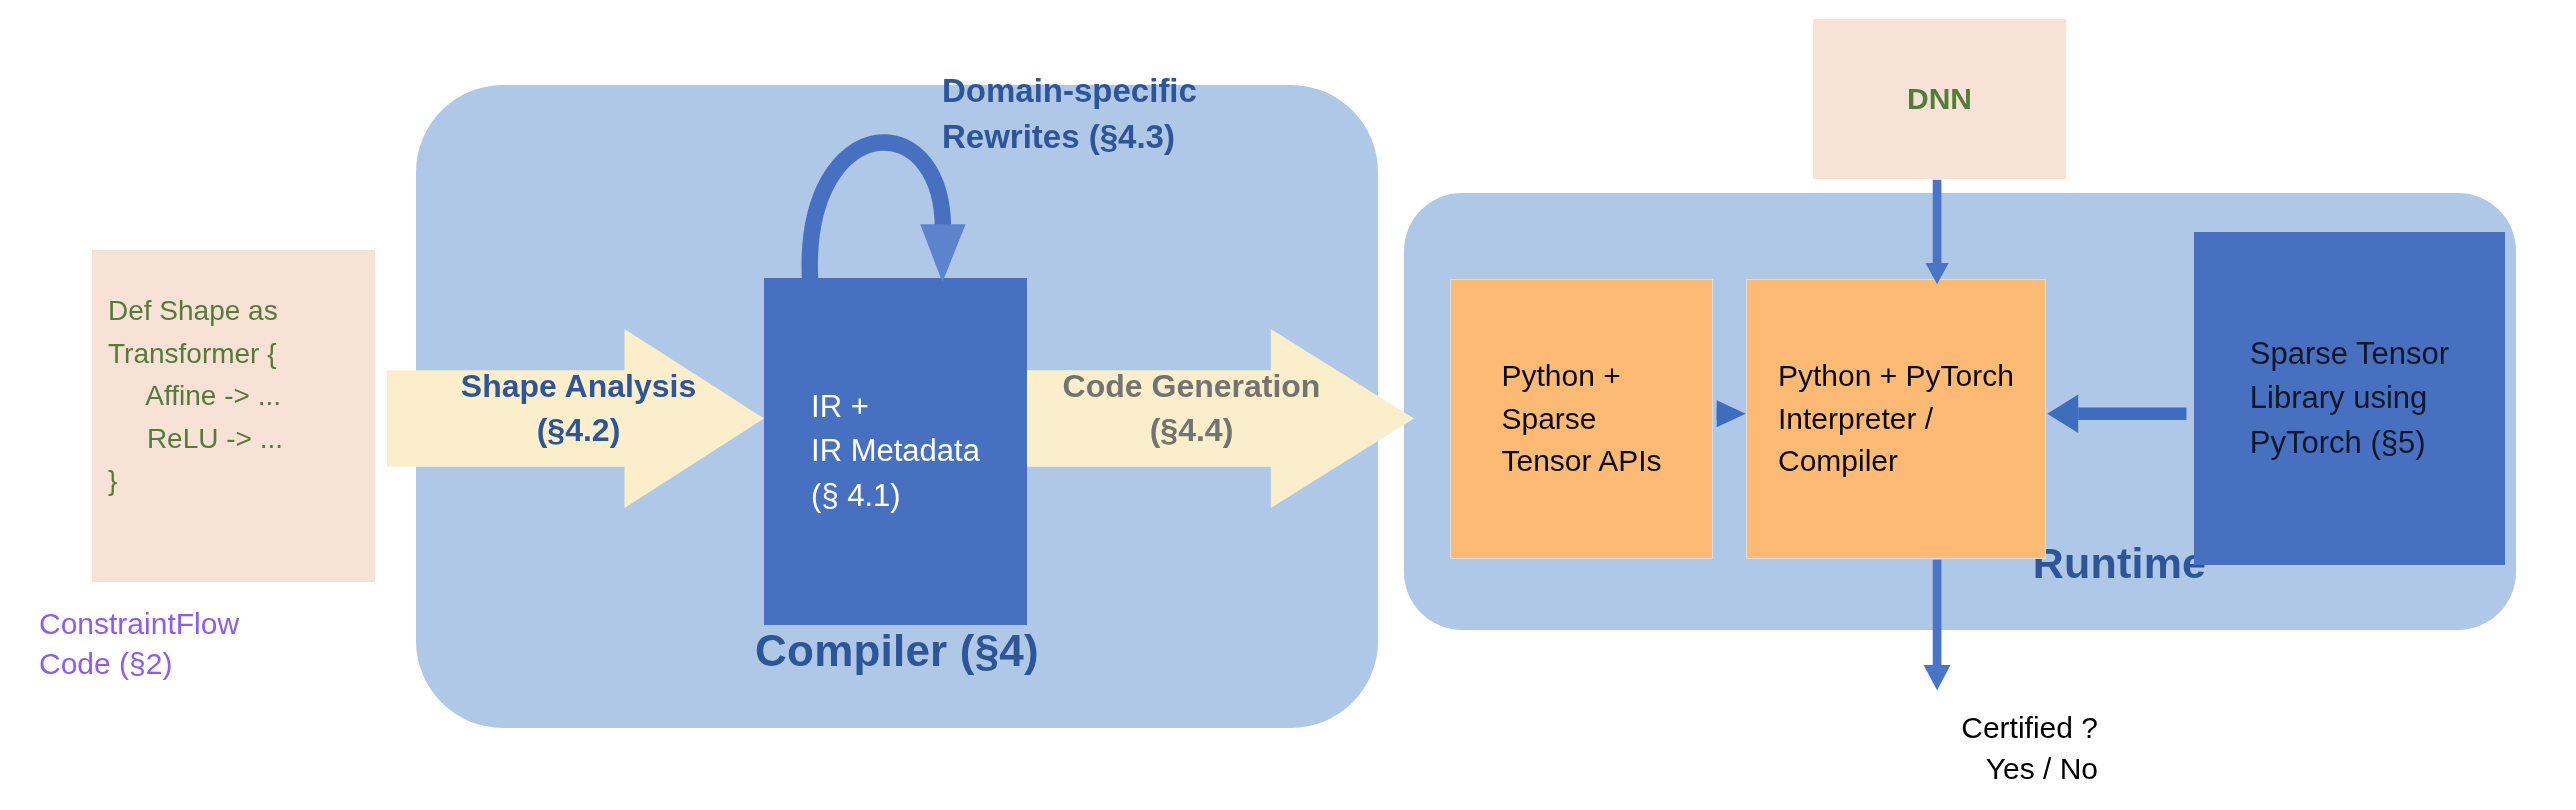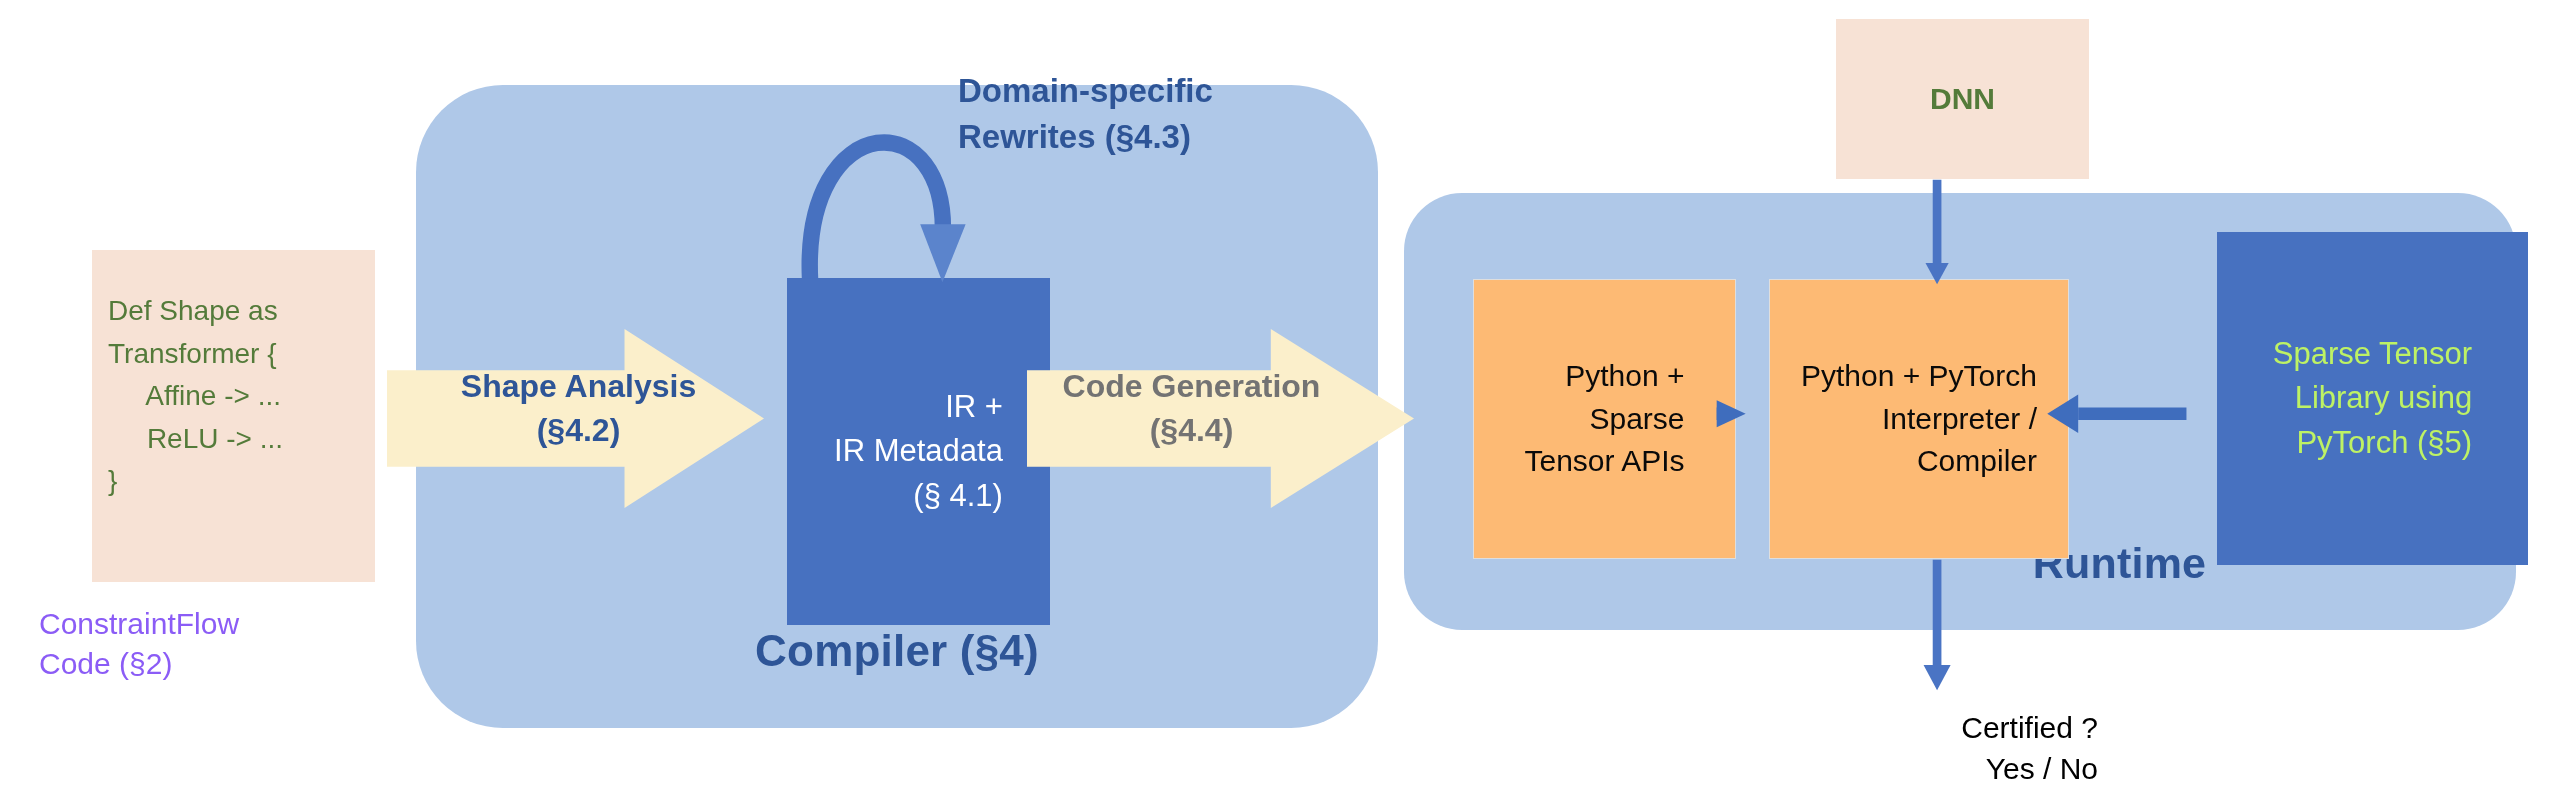--- a/index.html
+++ b/index.html
@@ -1,19 +1,19 @@
 <!DOCTYPE html>
 <html><head>
 <meta charset="utf-8">
 <style>
   html,body{margin:0;padding:0;background:#ffffff;}
   body{width:2576px;height:811px;position:relative;overflow:hidden;
        font-family:"Liberation Sans","DejaVu Sans",sans-serif;}
   .abs{position:absolute;}
-  .ctr{display:flex;align-items:center;justify-content:center;text-align:right;margin-left:23px;}
+  .ctr{display:flex;align-items:center;justify-content:center;text-align:left;}
 
   
   #compiler-panel{left:416px;top:85px;width:962px;height:643px;
       background:#AFC8E8;border-radius:87px;}
   #runtime-panel{left:1404px;top:193px;width:1112px;height:437px;
       background:#AFC8E8;border-radius:58px;}
   .panel-title{position:absolute;font-weight:bold;color:#2E5597;letter-spacing:0.2px;}
   #compiler-title{left:416px;top:626px;width:962px;font-size:44px;text-align:center;}
   #runtime-title{left:1404px;top:539px;width:1112px;font-size:43px;text-align:center;padding-left:319px;box-sizing:border-box;}
 
@@ -32,37 +32,37 @@
   #ir-label{color:#ffffff;font-size:31px;line-height:1.44;}
 
   
   .gray{background:#fdba74;border:1px solid #DEDEDE;box-sizing:border-box;}
   #py-sparse-box{left:1450px;top:279px;width:263px;height:280px;}
   #py-torch-box{left:1746px;top:279px;width:300px;height:280px;}
   .gray-label{color:#0a0a0a;font-size:30px;line-height:1.42;}
 
   
   #lib-box{left:2194px;top:232px;width:311px;height:333px;background:#4771C0;}
-  #lib-label{color:#bef264;font-size:31px;line-height:1.44;}
+  #lib-label{color:#0f172a;font-size:31px;line-height:1.44;}
 
   
   .cream-arrow{background:#FBEFCB;}
   #shape-arrow{left:387px;top:360px;width:377px;height:114px;
       clip-path:polygon(0 23%,63% 23%,63% 0,100% 50%,63% 100%,63% 77%,0 77%);
       height:179px;top:329px;}
   #shape-arrow-label{position:absolute;left:387px;top:365px;width:319px;text-align:center;
       color:#2E5597;font-weight:bold;font-size:32px;line-height:1.36;}
   #codegen-arrow{left:1027px;top:329px;width:387px;height:179px;
       clip-path:polygon(0 23%,63% 23%,63% 0,100% 50%,63% 100%,63% 77%,0 77%);}
   #codegen-arrow-label{position:absolute;left:1032px;top:365px;width:319px;text-align:center;
       color:#737373;font-weight:bold;font-size:32px;line-height:1.36;}
 
   
   #rewrites-label{position:absolute;left:942px;top:68px;width:406px;
-      color:#2E5597;font-weight:bold;font-size:33px;line-height:1.38;margin-left:16px;}
+      color:#2E5597;font-weight:bold;font-size:33px;line-height:1.38;}
 
   
   #certified-text{position:absolute;left:1769px;top:707px;width:329px;text-align:right;
       font-size:30px;color:#000;line-height:1.38;}
 
   svg.ovl{position:absolute;left:0;top:0;width:2576px;height:811px;overflow:visible;pointer-events:none;}
 </style>
 </head>
 <body>
 

